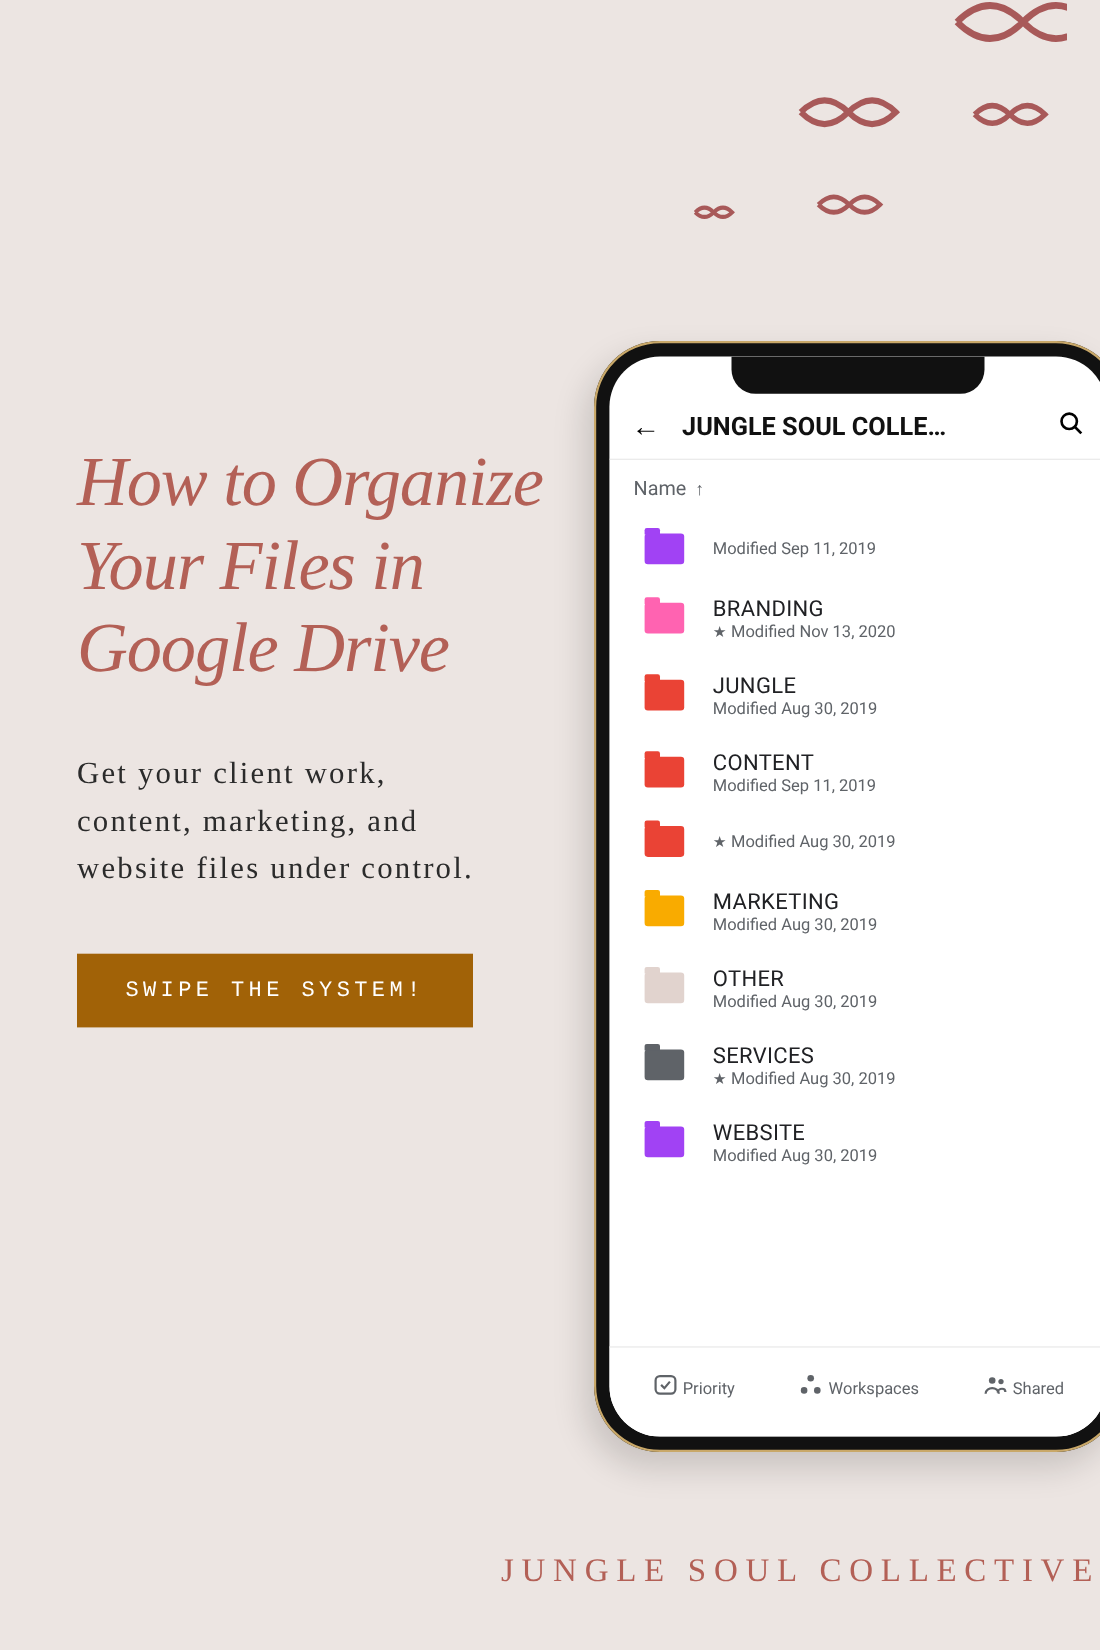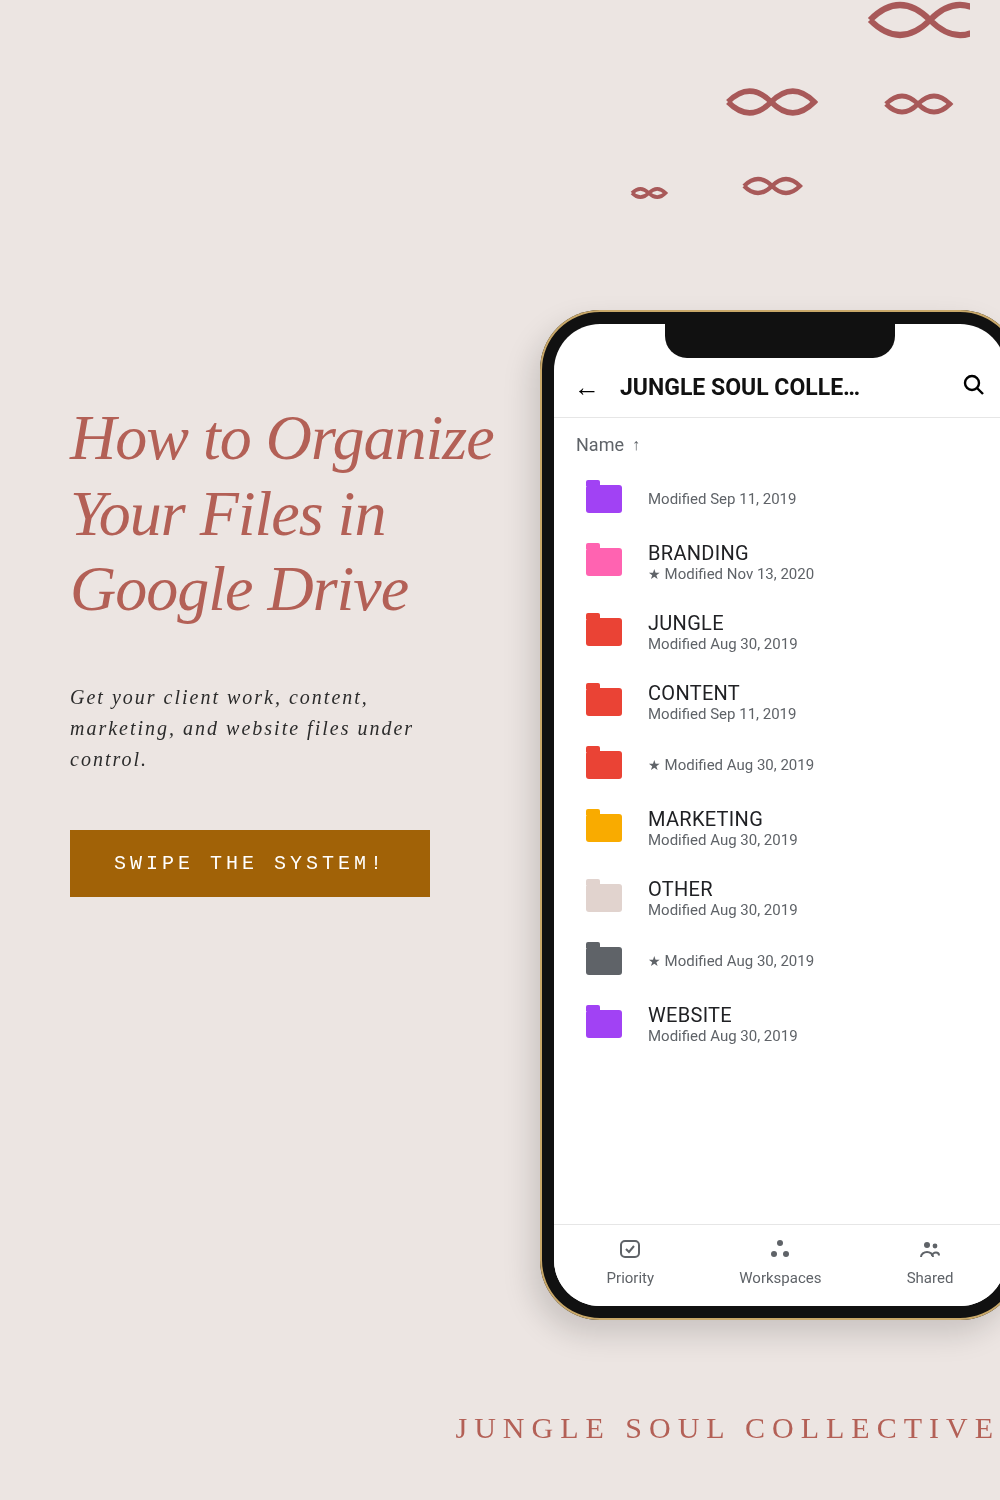--- a/index.html
+++ b/index.html
@@ -40,22 +40,21 @@
     font-size: 64px;
     line-height: 1.18;
     color: #b36056;
     font-weight: 400;
     letter-spacing: -1px;
     font-style: italic;
   }
   .subhead {
     margin-top: 55px;
     font-family: Georgia, serif;
-    font-style: italic;
-    font-size: 20px;
+    font-size: 28px;
     line-height: 1.55;
     color: #2b2b2b;
     letter-spacing: 2px;
     max-width: 380px;
   }
   .cta {
     display: inline-block;
     margin-top: 55px;
     background: #a16207;
     color: #fff;
@@ -208,21 +207,20 @@
     height: 82px;
     background: #fff;
     border-top: 1px solid #e6e6e6;
     display: flex;
     justify-content: space-around;
     align-items: center;
     padding: 6px 10px 14px 10px;
   }
   .nav-item {
     display: flex;
-    flex-direction: column;
     align-items: center;
     gap: 4px;
     color: #5f6368;
     font-size: 15px;
     cursor: pointer;
     text-align: right;
   }
   .nav-icon { font-size: 22px; line-height: 1; }
 </style>
 </head>
@@ -322,20 +320,21 @@
           <div class="folder-meta">
             <div class="folder-name">OTHER</div>
             <div class="folder-sub">
               <span>Modified Aug 30, 2019</span>
             </div>
           </div>
         </div>
         <div class="folder-row">
           <div class="folder-glyph" style="background: rgb(95, 99, 104);"></div>
           <div class="folder-meta">
+            <div class="folder-name">SERVICES</div>
             <div class="folder-sub">
               <span class="star">★</span>
               <span>Modified Aug 30, 2019</span>
             </div>
           </div>
         </div>
         <div class="folder-row">
           <div class="folder-glyph" style="background: rgb(161, 66, 244);"></div>
           <div class="folder-meta">
             <div class="folder-name">WEBSITE</div>

